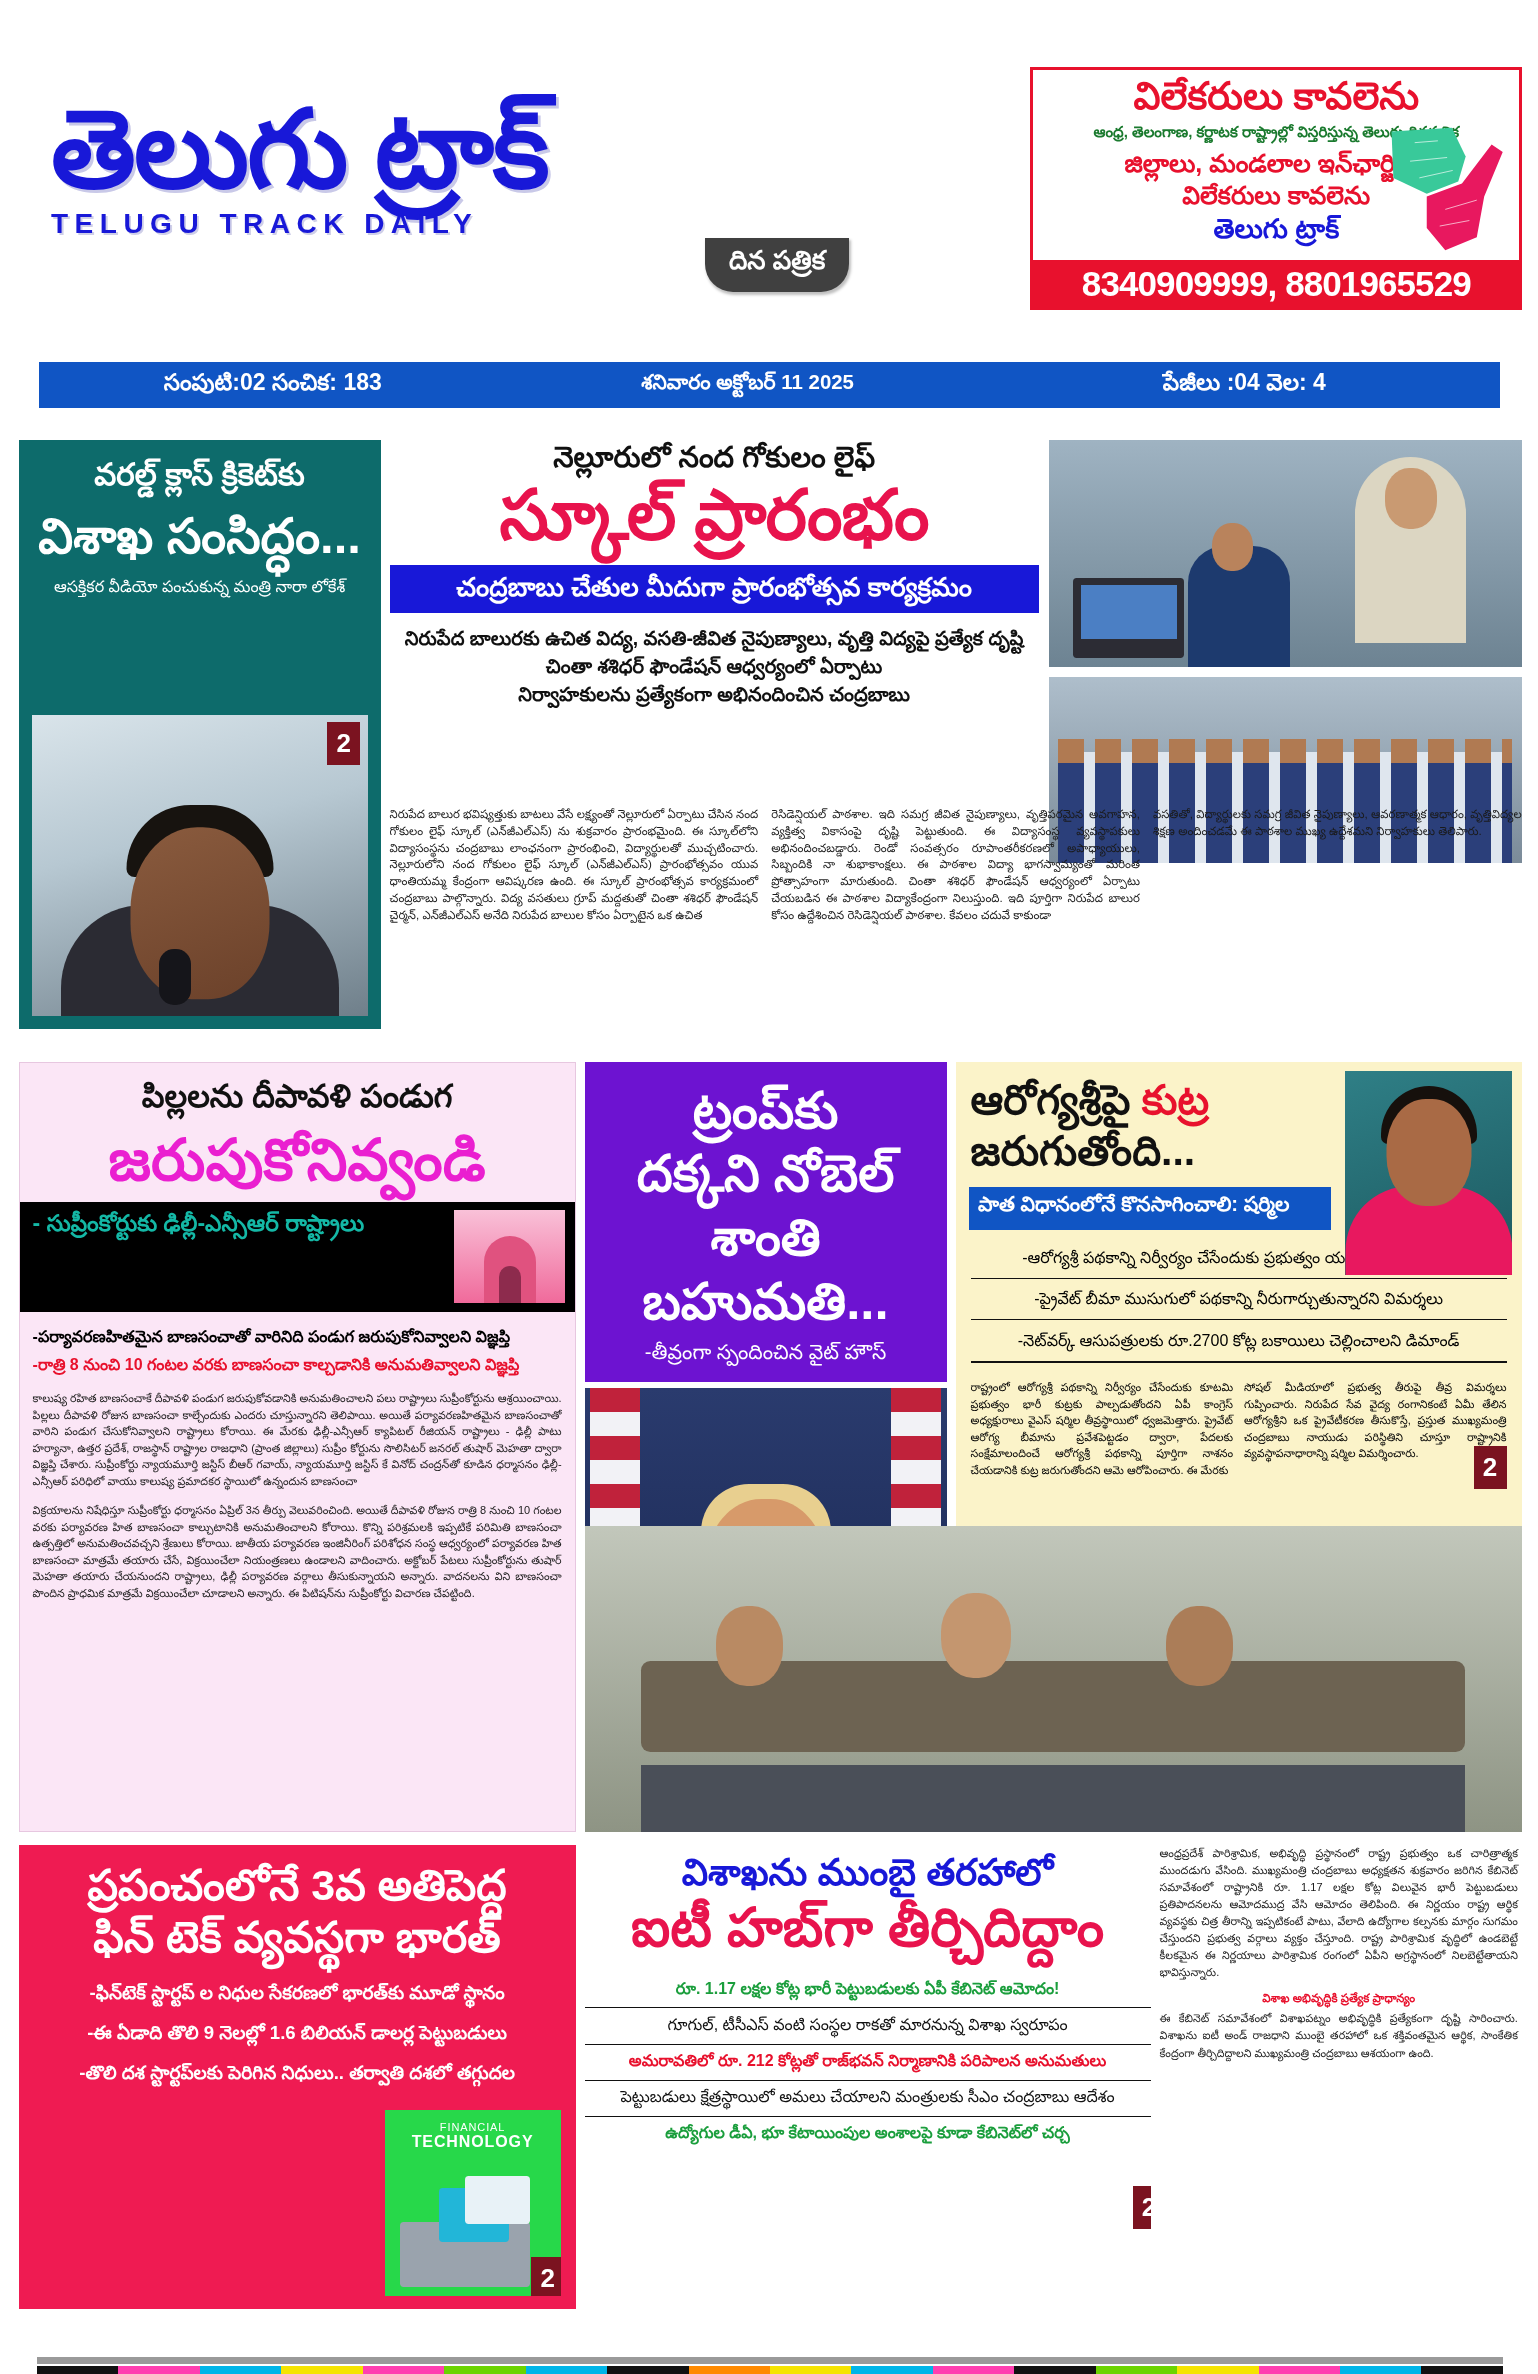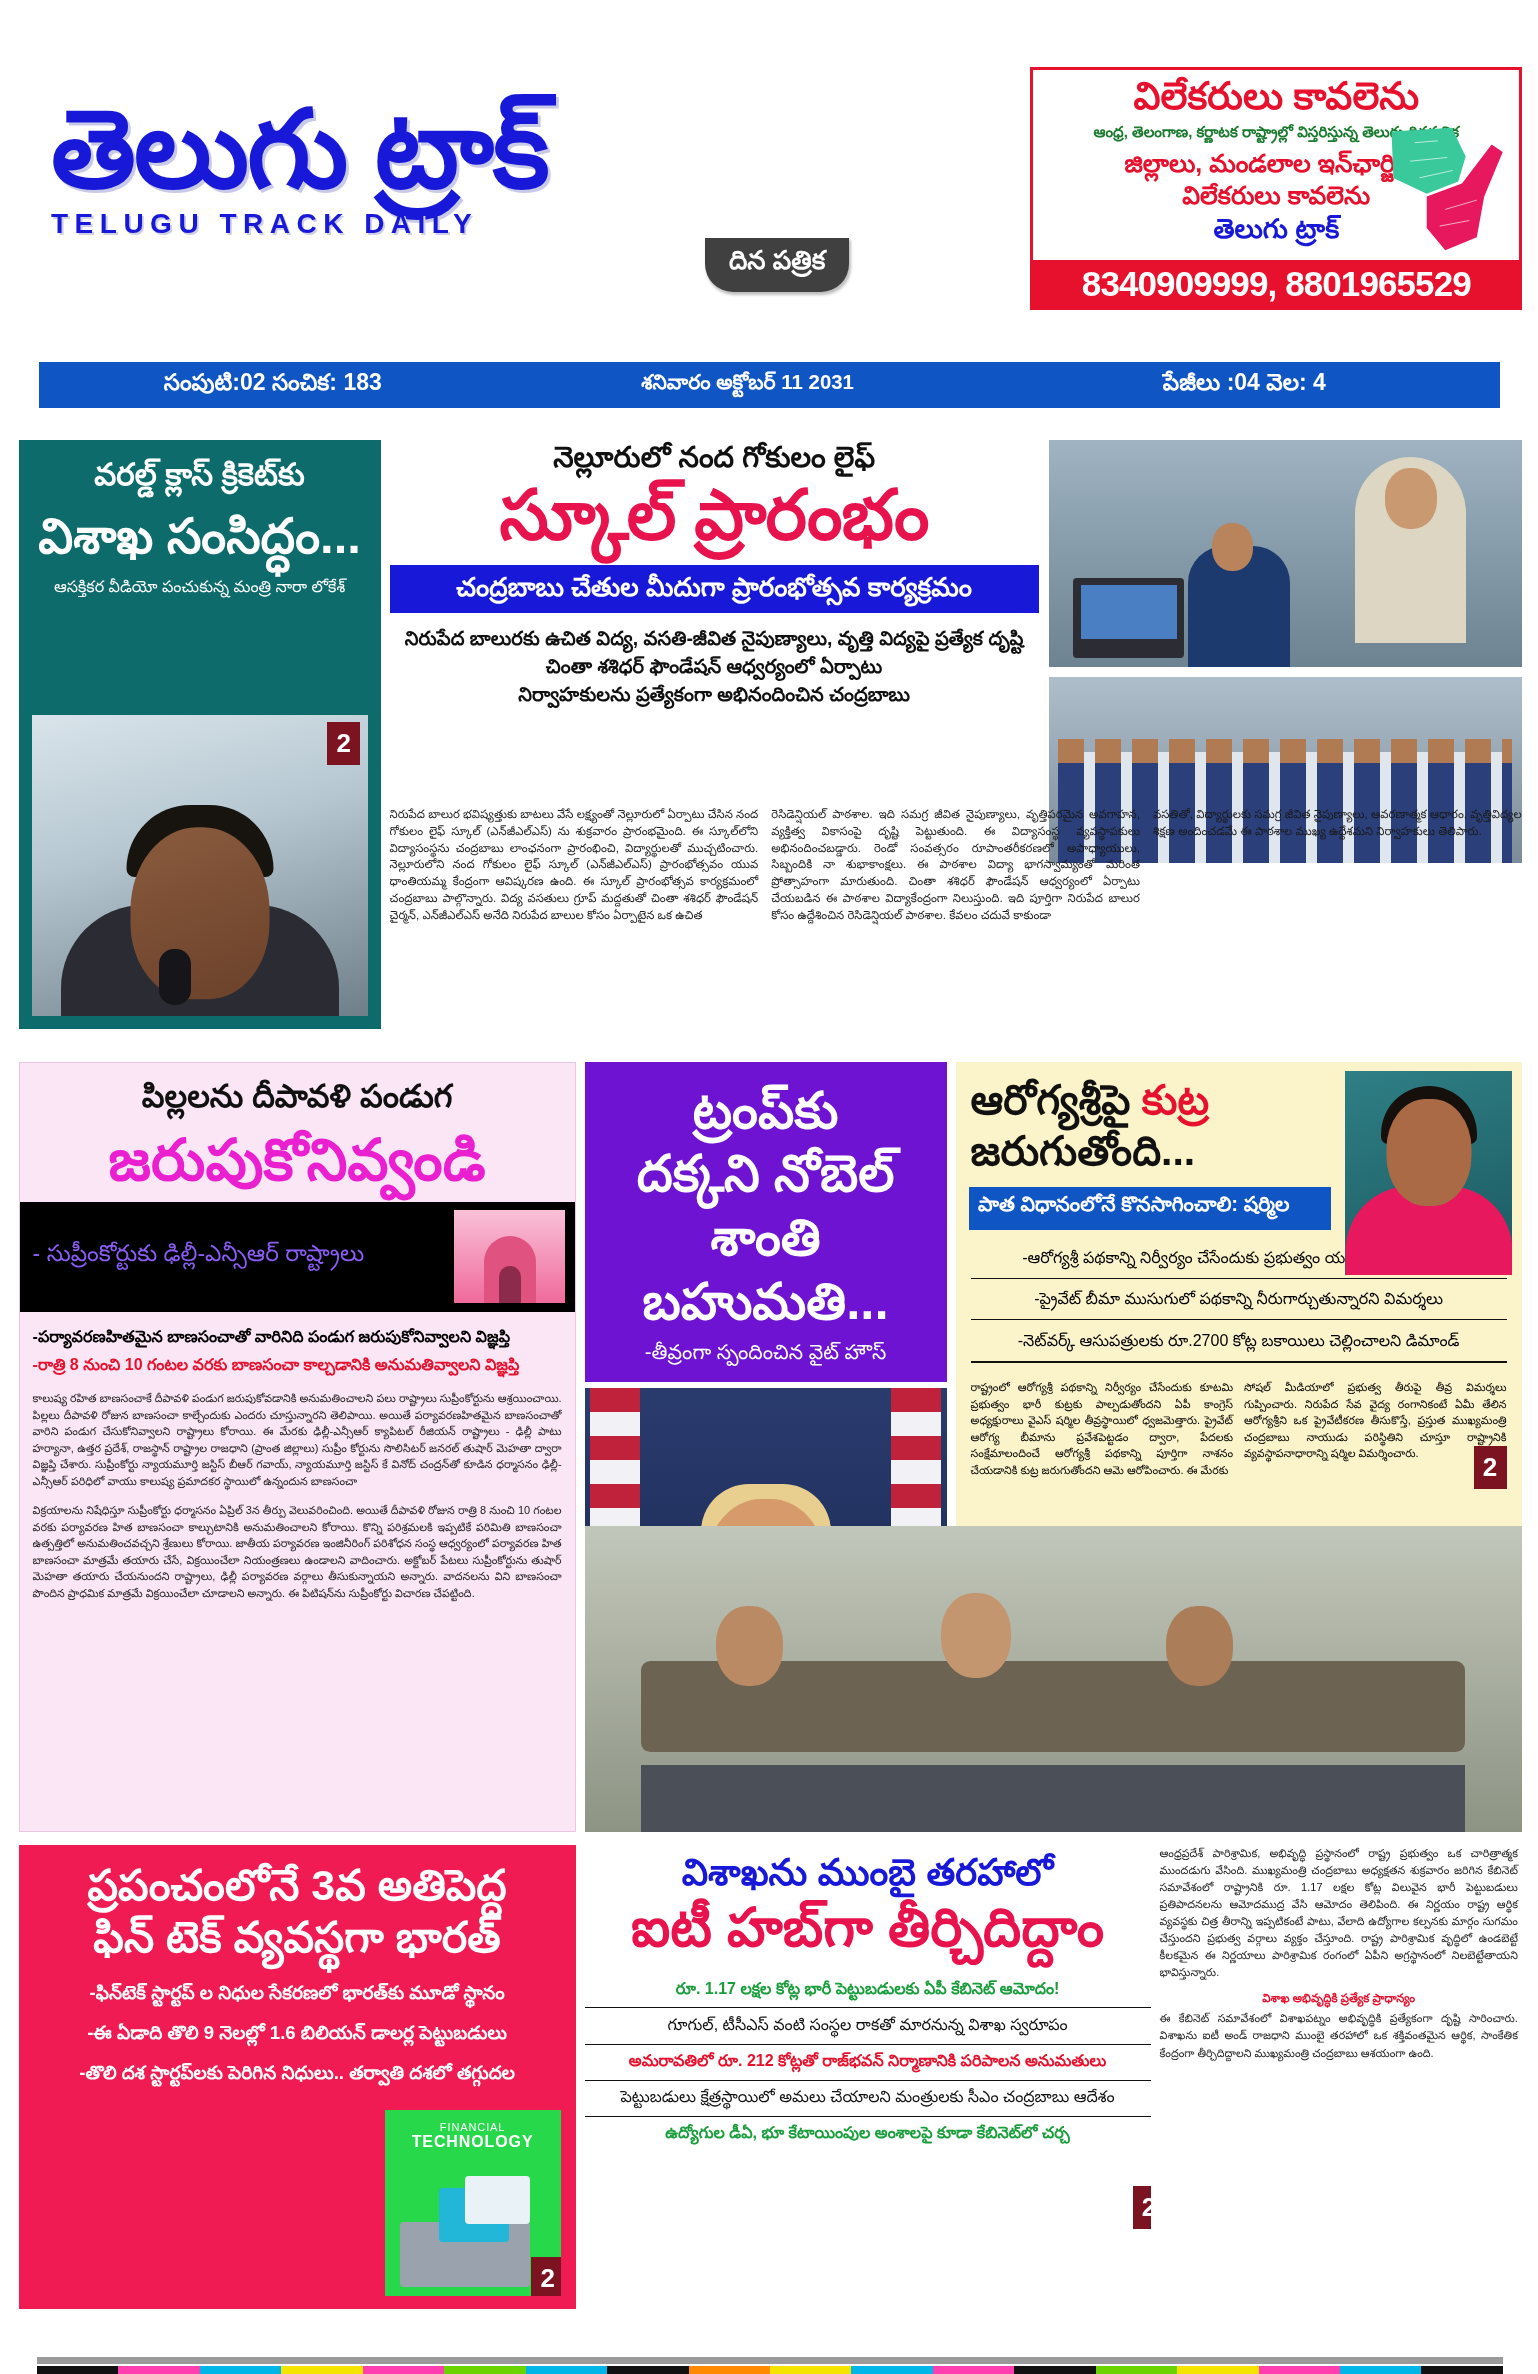--- a/index.html
+++ b/index.html
@@ -118,22 +118,22 @@
   
   .row2 { position:absolute; left:18.6px; top:1030px; width:1503px; height:770px; }
 
   .diwali {
     position:absolute; left:0; top:0; width:557px; height:770px;
     background:#fbe6f6; border:0.9px solid #e7c7e0; overflow:hidden;
   }
   .diwali .k1 { font-size:32px; font-weight:bold; color:#111; text-align:center; padding-top:15px; }
   .diwali .k2 { font-size:58px; font-weight:bold; color:#ea1fd0; text-align:center; line-height:1.1; margin-top:5.6px; }
   .diwali .blackbar {
-    margin-top:11px; background:#000; color:#8b5cf6; font-size:23px; font-weight:normal;
-    padding:7.4px 9.3px 9.3px 13px; display:flex; align-items:center; justify-content:space-between;
+    margin-top:11px; background:#000; color:#14b8a6; font-size:23px; font-weight:bold;
+    padding:7.4px 9.3px 9.3px 13px; display:flex; justify-content:space-between;
   }
   .india-gate {
     width:111px; height:93px; background:linear-gradient(180deg,#f9c1d8,#f06a9b);
     position:relative; overflow:hidden; flex:0 0 auto;
   }
   .ig-arch { position:absolute; left:50%; bottom:0; transform:translateX(-50%);
     width:52px; height:67px; background:#e0527f; border-radius:26px 26px 0 0; }
   .ig-hole { position:absolute; left:50%; bottom:0; transform:translateX(-50%);
     width:22px; height:37px; background:#8d2b4d; border-radius:11px 11px 0 0; }
   .diwali .bullets { padding:11px 13px 0 13px; font-size:16px; line-height:1.75; font-weight:bold; }
@@ -267,21 +267,21 @@
           <path d="M45 20 L70 18 M40 40 L80 36 M50 58 L86 50" stroke="#ffffff" stroke-width="1" fill="none" opacity=".7"></path>
           <path d="M78 92 L112 82 M72 110 L104 104" stroke="#ffffff" stroke-width="1" fill="none" opacity=".7"></path>
         </svg>
       </div>
       <div class="ad-phone">8340909999, 8801965529</div>
     </div>
   </div>
 
   <div class="datebar">
     <div class="c1">సంపుటి:02 సంచిక: 183</div>
-    <div class="c2">శనివారం అక్టోబర్ 11 2031</div>
+    <div class="c2">శనివారం అక్టోబర్ 11 2025</div>
     <div class="c3">పేజీలు :04  వెల: 4</div>
   </div>
 
   <div class="body-grid">
 
     <div class="cricket">
       <div class="k1">వరల్డ్ క్లాస్ క్రికెట్‌కు</div>
       <div class="k2">విశాఖ సంసిద్ధం...</div>
       <div class="k3">ఆసక్తికర వీడియో పంచుకున్న మంత్రి నారా లోకేశ్</div>
       <div class="cricket-photo">

